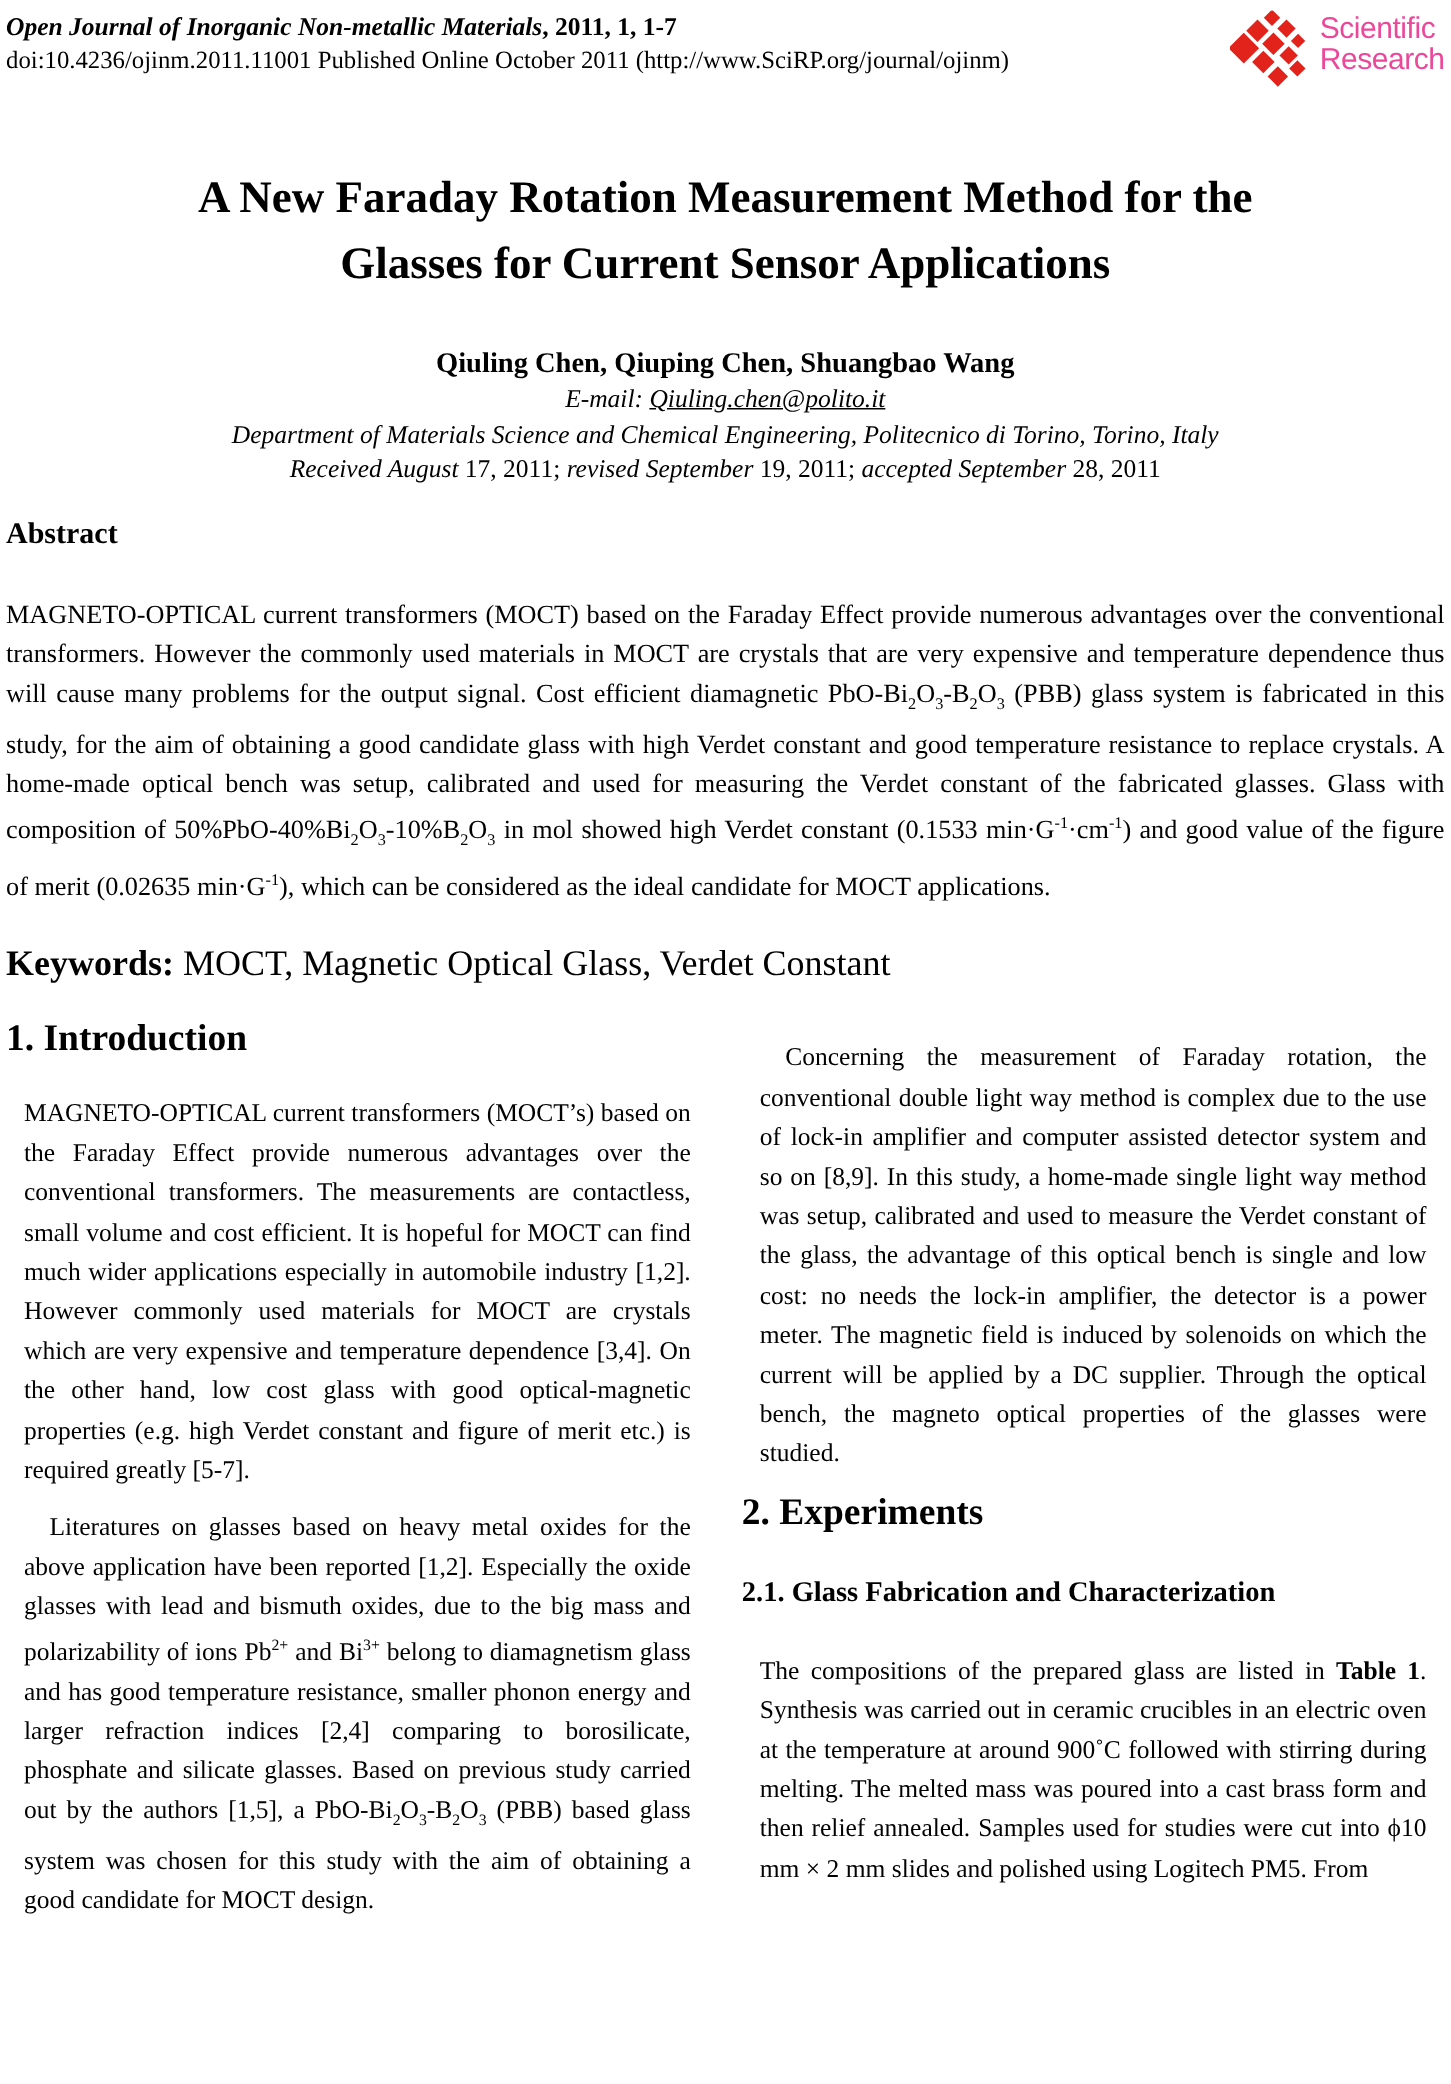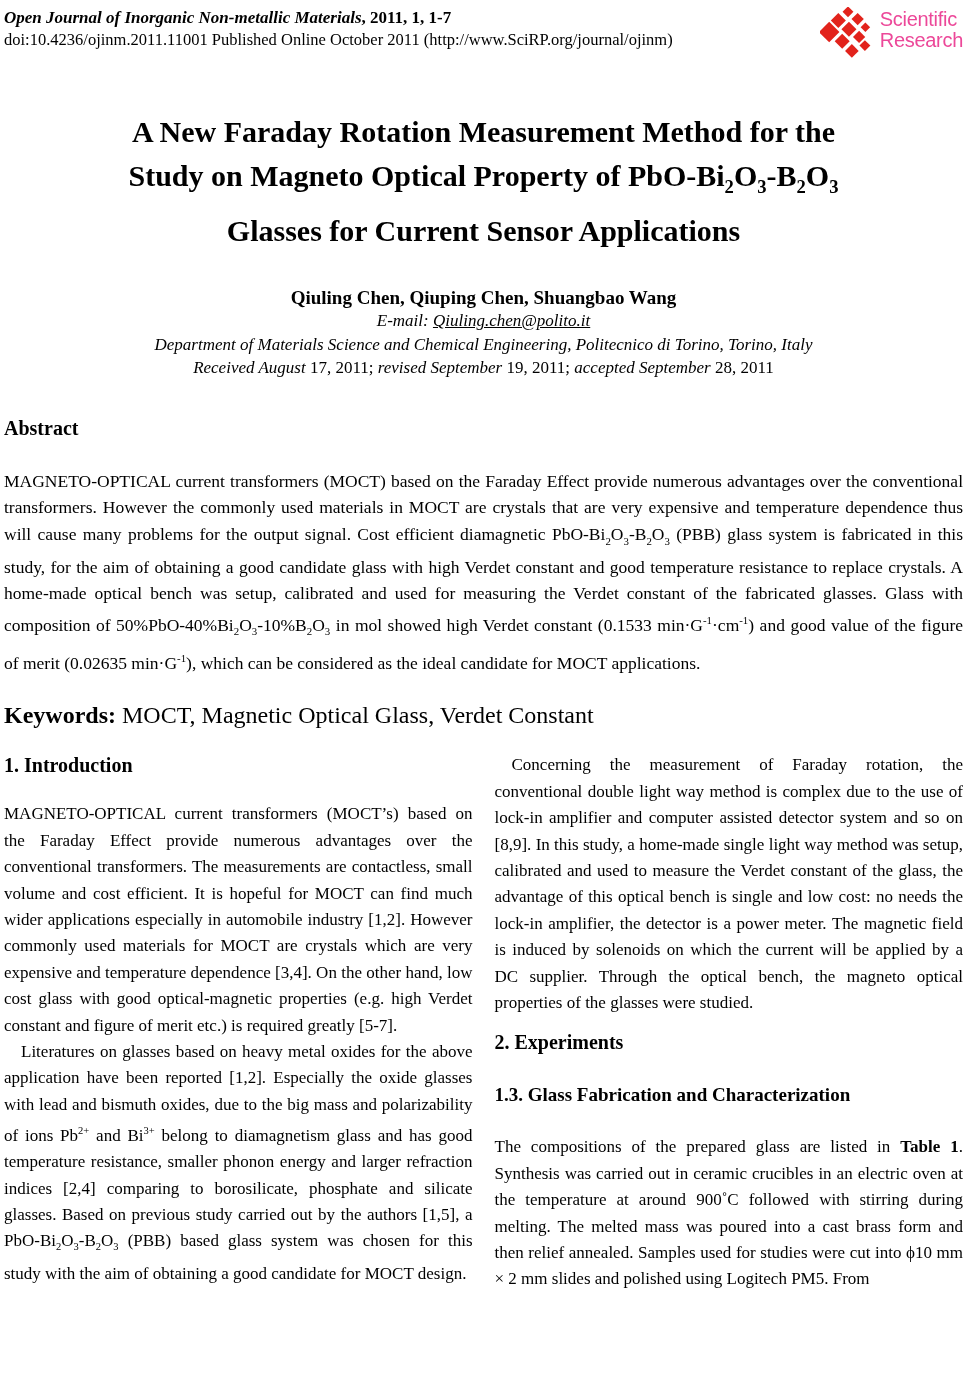--- a/index.html
+++ b/index.html
@@ -21,34 +21,34 @@
   
   .title{margin-top:47px;text-align:center;font-weight:bold;font-size:30px;
          line-height:44px;}
   .title sub{font-size:0.62em;}
   .meta{margin-top:33px;text-align:center;}
   .authors{font-size:19px;font-weight:bold;line-height:23px;}
   .meta-line{font-style:italic;font-size:17px;line-height:23.5px;}
   .email-link{text-decoration:underline;cursor:pointer;}
 
   
-  .abstract-heading{margin-top:35px;font-size:20px;font-weight:bold;line-height:26px;}
+  .abstract-heading{margin-top:18px;font-size:20px;font-weight:bold;line-height:26px;}
   .abstract-body{margin-top:27px;font-size:17.5px;line-height:26.6px;
                  text-align:justify;}
   sub{font-size:0.62em;}
   sup{font-size:0.62em;}
 
   .keywords{margin-top:26px;font-size:24px;line-height:26px;}
   .kw-label{font-weight:bold;}
 
   
   .columns{display:flex;gap:22px;margin-top:24px;}
   .col{flex:1;min-width:0;font-size:17px;line-height:26.4px;text-align:justify;}
-  .col p{margin:0;}
-  .sec-heading{font-size:20px;font-weight:bold;line-height:26px;text-align:left;}
+  .col p{margin:12px;}
+  .sec-heading{font-size:25px;font-weight:bold;line-height:26px;text-align:left;}
   .intro-heading{margin:0 0 23px 0;}
   .exp-heading{margin:13px 0 0 0;}
   .sub-heading{font-size:19px;font-weight:bold;line-height:25px;text-align:left;
                margin:27px 0 0 0;}
   .para-after-heading{margin-top:27px !important;}
   .indent{text-indent:17px;}
 
   
   .footer{position:absolute;left:4px;right:4px;top:1415px;display:flex;
           justify-content:space-between;font-size:17px;line-height:21px;flex-direction:column;}
@@ -81,21 +81,20 @@
       </svg>
       <div class="logo-text">
         <div>Scientific</div>
         <div>Research</div>
       </div>
     </div>
   </div>
 
   <div class="title">
     <div><span>A New Faraday Rotation Measurement Method for the</span></div>
-    <div><span>Study on Magneto Optical Property of PbO-Bi</span><sub>2</sub><span>O</span><sub>3</sub><span>-B</span><sub>2</sub><span>O</span><sub>3</sub></div>
     <div><span>Glasses for Current Sensor Applications</span></div>
   </div>
 
   <div class="meta">
     <div class="authors">Qiuling Chen, Qiuping Chen, Shuangbao Wang</div>
     <div class="meta-line"><span>E-mail: </span><span class="email-link">Qiuling.chen@polito.it</span></div>
     <div class="meta-line">Department of Materials Science and Chemical Engineering, Politecnico di Torino, Torino, Italy</div>
     <div class="meta-line"><span style="font-style: italic;">Received August </span><span style="font-style: normal;">17, 2011; </span><span style="font-style: italic;">revised September </span><span style="font-style: normal;">19, 2011; </span><span style="font-style: italic;">accepted September </span><span style="font-style: normal;">28, 2011</span></div>
   </div>
 
@@ -106,21 +105,21 @@
 
   <div class="columns">
     <div class="col">
       <div class="sec-heading intro-heading">1. Introduction</div>
       <p>MAGNETO-OPTICAL current transformers (MOCT’s) based on the Faraday Effect provide numerous advantages over the conventional transformers. The measurements are contactless, small volume and cost efficient. It is hopeful for MOCT can find much wider applications especially in automobile industry [1,2]. However commonly used materials for MOCT are crystals which are very expensive and temperature dependence [3,4]. On the other hand, low cost glass with good optical-magnetic properties (e.g. high Verdet constant and figure of merit etc.) is required greatly [5-7].</p>
       <p class="indent"><span>Literatures on glasses based on heavy metal oxides for the above application have been reported [1,2]. Especially the oxide glasses with lead and bismuth oxides, due to the big mass and polarizability of ions Pb</span><sup>2+</sup><span> and Bi</span><sup>3+</sup><span> belong to diamagnetism glass and has good temperature resistance, smaller phonon energy and larger refraction indices [2,4] comparing to borosilicate, phosphate and silicate glasses. Based on previous study carried out by the authors [1,5], a PbO-Bi</span><sub>2</sub><span>O</span><sub>3</sub><span>-B</span><sub>2</sub><span>O</span><sub>3</sub><span> (PBB) based glass system was chosen for this study with the aim of obtaining a good candidate for MOCT design.</span></p>
     </div>
     <div class="col">
       <p class="indent">Concerning the measurement of Faraday rotation, the conventional double light way method is complex due to the use of lock-in amplifier and computer assisted detector system and so on [8,9]. In this study, a home-made single light way method was setup, calibrated and used to measure the Verdet constant of the glass, the advantage of this optical bench is single and low cost: no needs the lock-in amplifier, the detector is a power meter. The magnetic field is induced by solenoids on which the current will be applied by a DC supplier. Through the optical bench, the magneto optical properties of the glasses were studied.</p>
       <div class="sec-heading exp-heading">2. Experiments</div>
-      <div class="sub-heading">1.3. Glass Fabrication and Characterization</div>
+      <div class="sub-heading">2.1. Glass Fabrication and Characterization</div>
       <p class="para-after-heading"><span>The compositions of the prepared glass are listed in </span><span style="font-weight: bold;">Table 1</span><span>. Synthesis was carried out in ceramic crucibles in an electric oven at the temperature at around 900˚C followed with stirring during melting. The melted mass was poured into a cast brass form and then relief annealed. Samples used for studies were cut into ϕ10 mm × 2 mm slides and polished using Logitech PM5. From</span></p>
     </div>
   </div>
 
   <div class="footer">
     <div>Copyright © 2011 SciRes.</div>
     <div class="footer-abbrev">OJINM</div>
   </div>
 
 </div>

